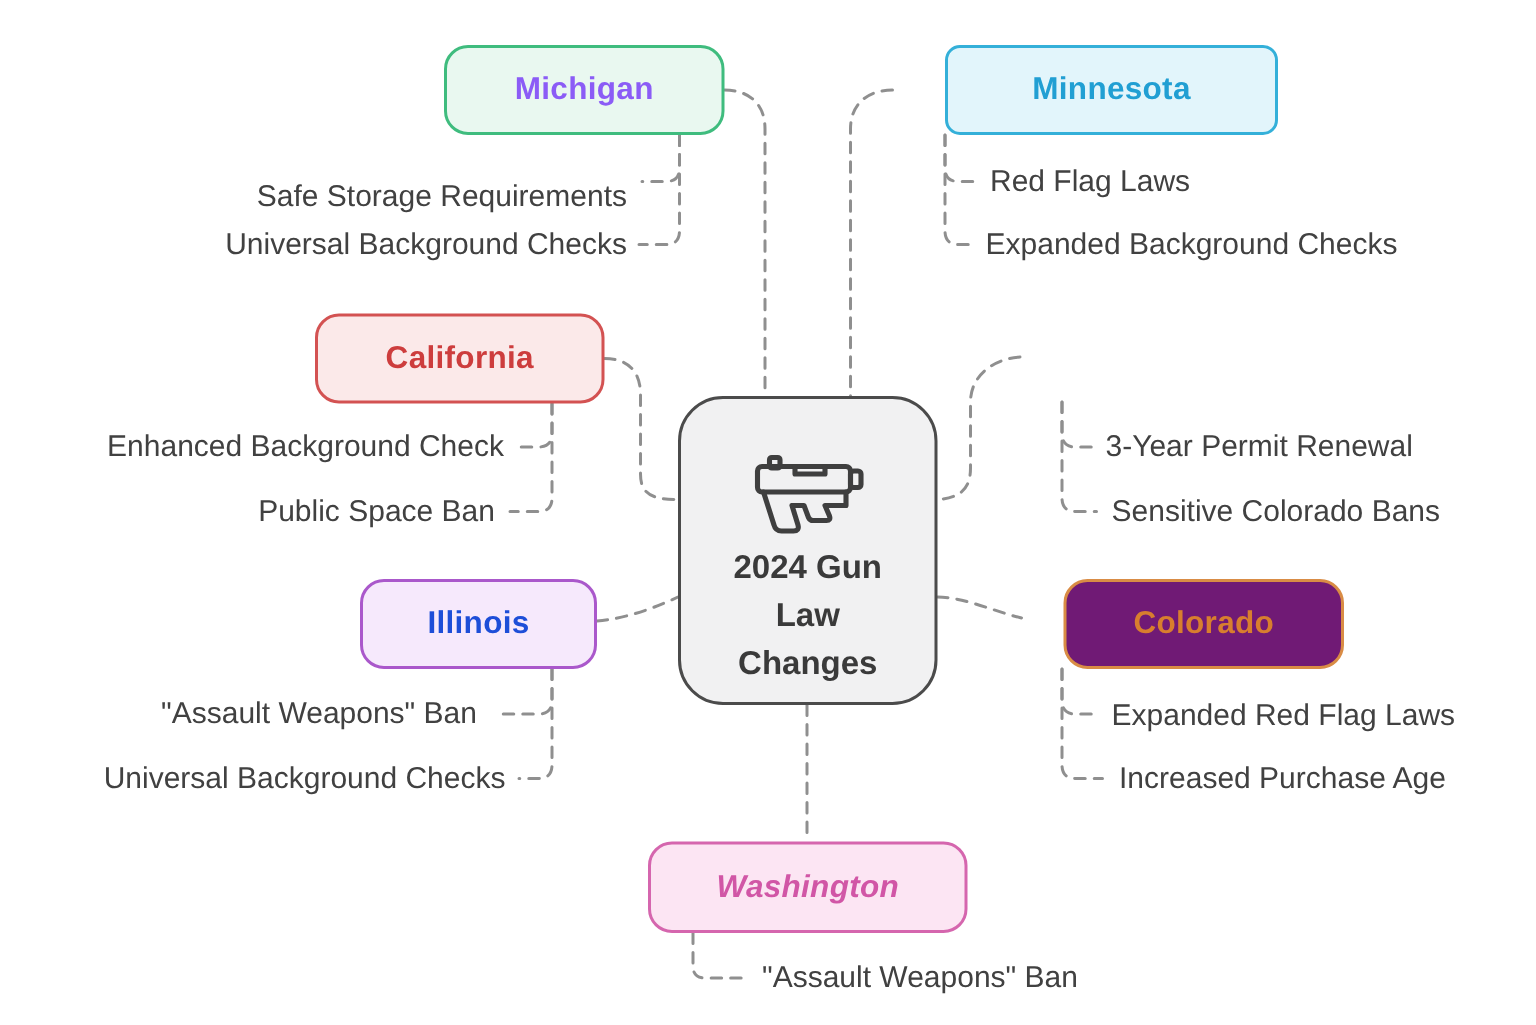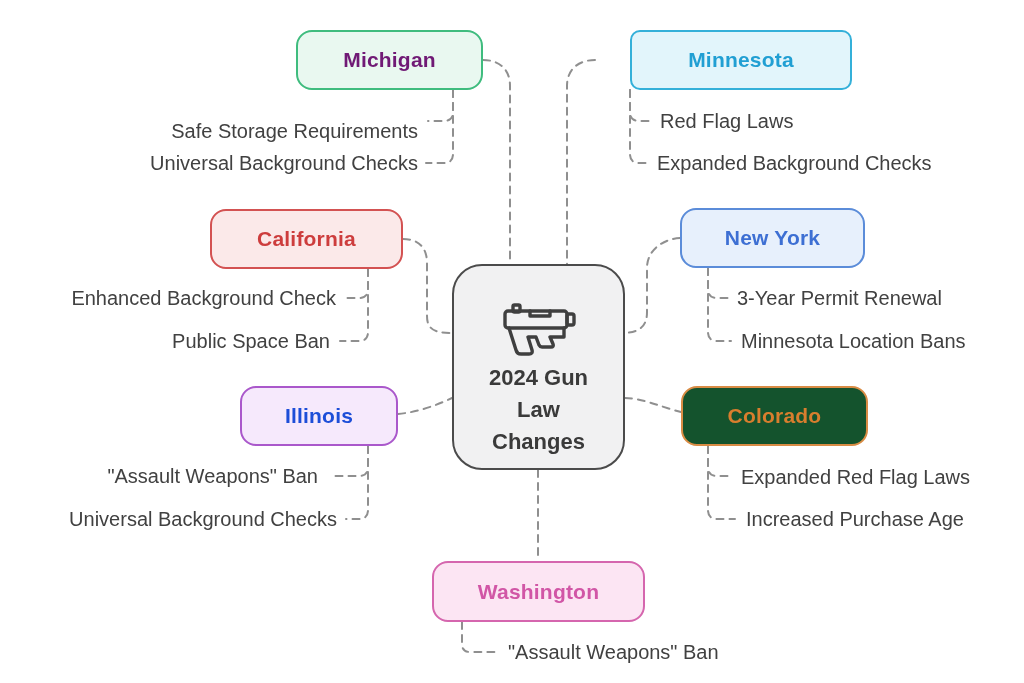--- a/index.html
+++ b/index.html
@@ -16,21 +16,21 @@
     display:flex; align-items:center; justify-content:center;
     border:2.5px solid #888; border-radius:16px;
     font-size:21px; font-weight:bold; letter-spacing:0.2px;
   }
   .node-michigan   { left:296px; top:30px;  width:187px; height:60px; }
   .node-minnesota  { left:630px; top:30px;  width:222px; height:60px;border-radius:10px; }
   .node-california { left:210px; top:209px; width:193px; height:60px; }
   .node-newyork    { left:680px; top:208px; width:185px; height:60px; }
   .node-illinois   { left:240px; top:386px; width:158px; height:60px; }
   .node-colorado   { left:681px; top:386px; width:187px; height:60px; }
-  .node-washington { left:432px; top:561px; width:213px; height:61px; }
+  .node-washington { left:432px; top:561px; width:213px; height:61px;font-style:italic; }
 
   .node-central {
     position:absolute; box-sizing:border-box;
     left:452px; top:264px; width:173px; height:206px;
     border:2.5px solid #4b4b4b; border-radius:30px;
     display:flex; flex-direction:column; align-items:center;
     padding-top:34px;
   }
   .central-label {
     margin-top:6px; font-size:22px; font-weight:bold;
@@ -81,51 +81,48 @@
       <rect x="5" y="11" width="62" height="17" rx="3"></rect>
       <path d="M30,11 L30,16 L50,16 L50,11"></path>
       <rect x="67" y="14" width="7" height="11" rx="2"></rect>
       <path d="M9,28 L16,50 Q17,54 21,54 L29,54 Q33,54 32,50 L28,37 L36,37 L39,45 Q40,47 42,47 L51,47 Q54,47 53,44 L50,37 L64,37 L64,28"></path>
     </svg>
     <div class="central-label">2024 Gun
 Law
 Changes</div>
   </div>
 
-  <div class="node node-michigan" style="border-color: rgb(63, 188, 126); background-color: rgb(233, 248, 240); color: #701a75;">
+  <div class="node node-michigan" style="border-color: rgb(63, 188, 126); background-color: rgb(233, 248, 240); color: #8b5cf6;">
     <span>Michigan</span>
   </div>
   <div class="node node-minnesota" style="border-color: rgb(52, 176, 217); background-color: rgb(226, 245, 251); color: rgb(33, 159, 211);">
     <span>Minnesota</span>
   </div>
   <div class="node node-california" style="border-color: rgb(211, 82, 82); background-color: rgb(251, 233, 233); color: rgb(205, 61, 61);">
     <span>California</span>
   </div>
-  <div class="node node-newyork" style="border-color: rgb(91, 140, 217); background-color: rgb(231, 240, 252); color: rgb(61, 111, 211);">
-    <span>New York</span>
-  </div>
   <div class="node node-illinois" style="border-color: rgb(170, 88, 203); background-color: rgb(246, 233, 252); color: #1d4ed8;">
     <span>Illinois</span>
   </div>
-  <div class="node node-colorado" style="border-color: rgb(217, 140, 69); background-color: #14532d; color: rgb(216, 126, 46);">
+  <div class="node node-colorado" style="border-color: rgb(217, 140, 69); background-color: #701a75; color: rgb(216, 126, 46); margin-left: 28px;">
     <span>Colorado</span>
   </div>
   <div class="node node-washington" style="border-color: rgb(213, 102, 174); background-color: rgb(252, 229, 243); color: rgb(209, 86, 166);">
     <span>Washington</span>
   </div>
 
   <div style="color: rgb(65, 65, 65);">
     <div class="item item-left" style="right:606px; top:131px;">Safe Storage Requirements</div>
     <div class="item item-left" style="right:606px; top:163px;">Universal Background Checks</div>
     <div class="item item-right" style="left:660px;  top:121px;">Red Flag Laws</div>
     <div class="item item-right" style="left:657px;  top:163px;">Expanded Background Checks</div>
     <div class="item item-left" style="right:688px; top:298px;">Enhanced Background Check</div>
     <div class="item item-left" style="right:694px; top:341px;">Public Space Ban</div>
     <div class="item item-right" style="left:737px;  top:298px;">3-Year Permit Renewal</div>
-    <div class="item item-right" style="left:741px;  top:341px;">Minnesota Location Bans</div>
+    <div class="item item-right" style="left:741px;  top:341px;">Sensitive Colorado Bans</div>
     <div class="item item-left" style="right:706px; top:476px;">"Assault Weapons" Ban</div>
     <div class="item item-left" style="right:687px; top:519px;">Universal Background Checks</div>
     <div class="item item-right" style="left:741px;  top:477px;">Expanded Red Flag Laws</div>
     <div class="item item-right" style="left:746px;  top:519px;">Increased Purchase Age</div>
     <div class="item item-right" style="left:508px;  top:652px;">"Assault Weapons" Ban</div>
   </div>
 
 </div>
 
 </body></html>

